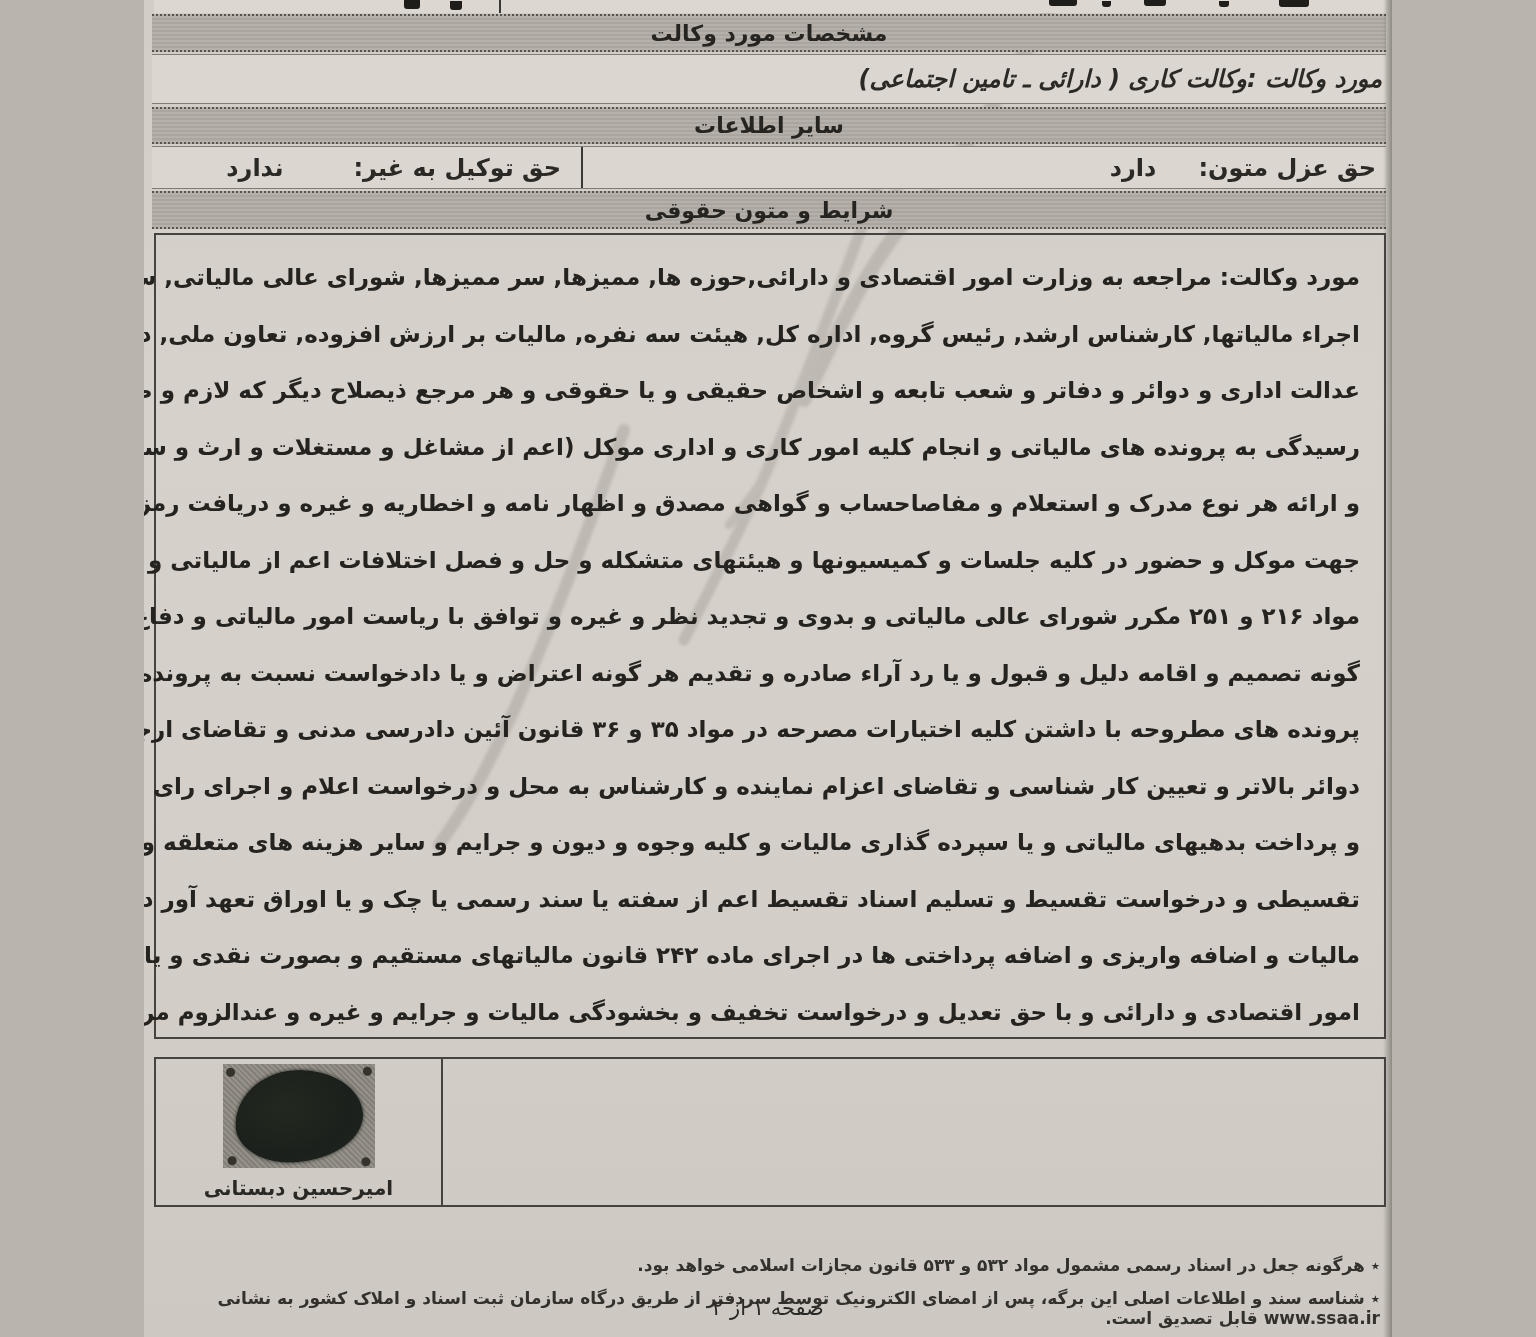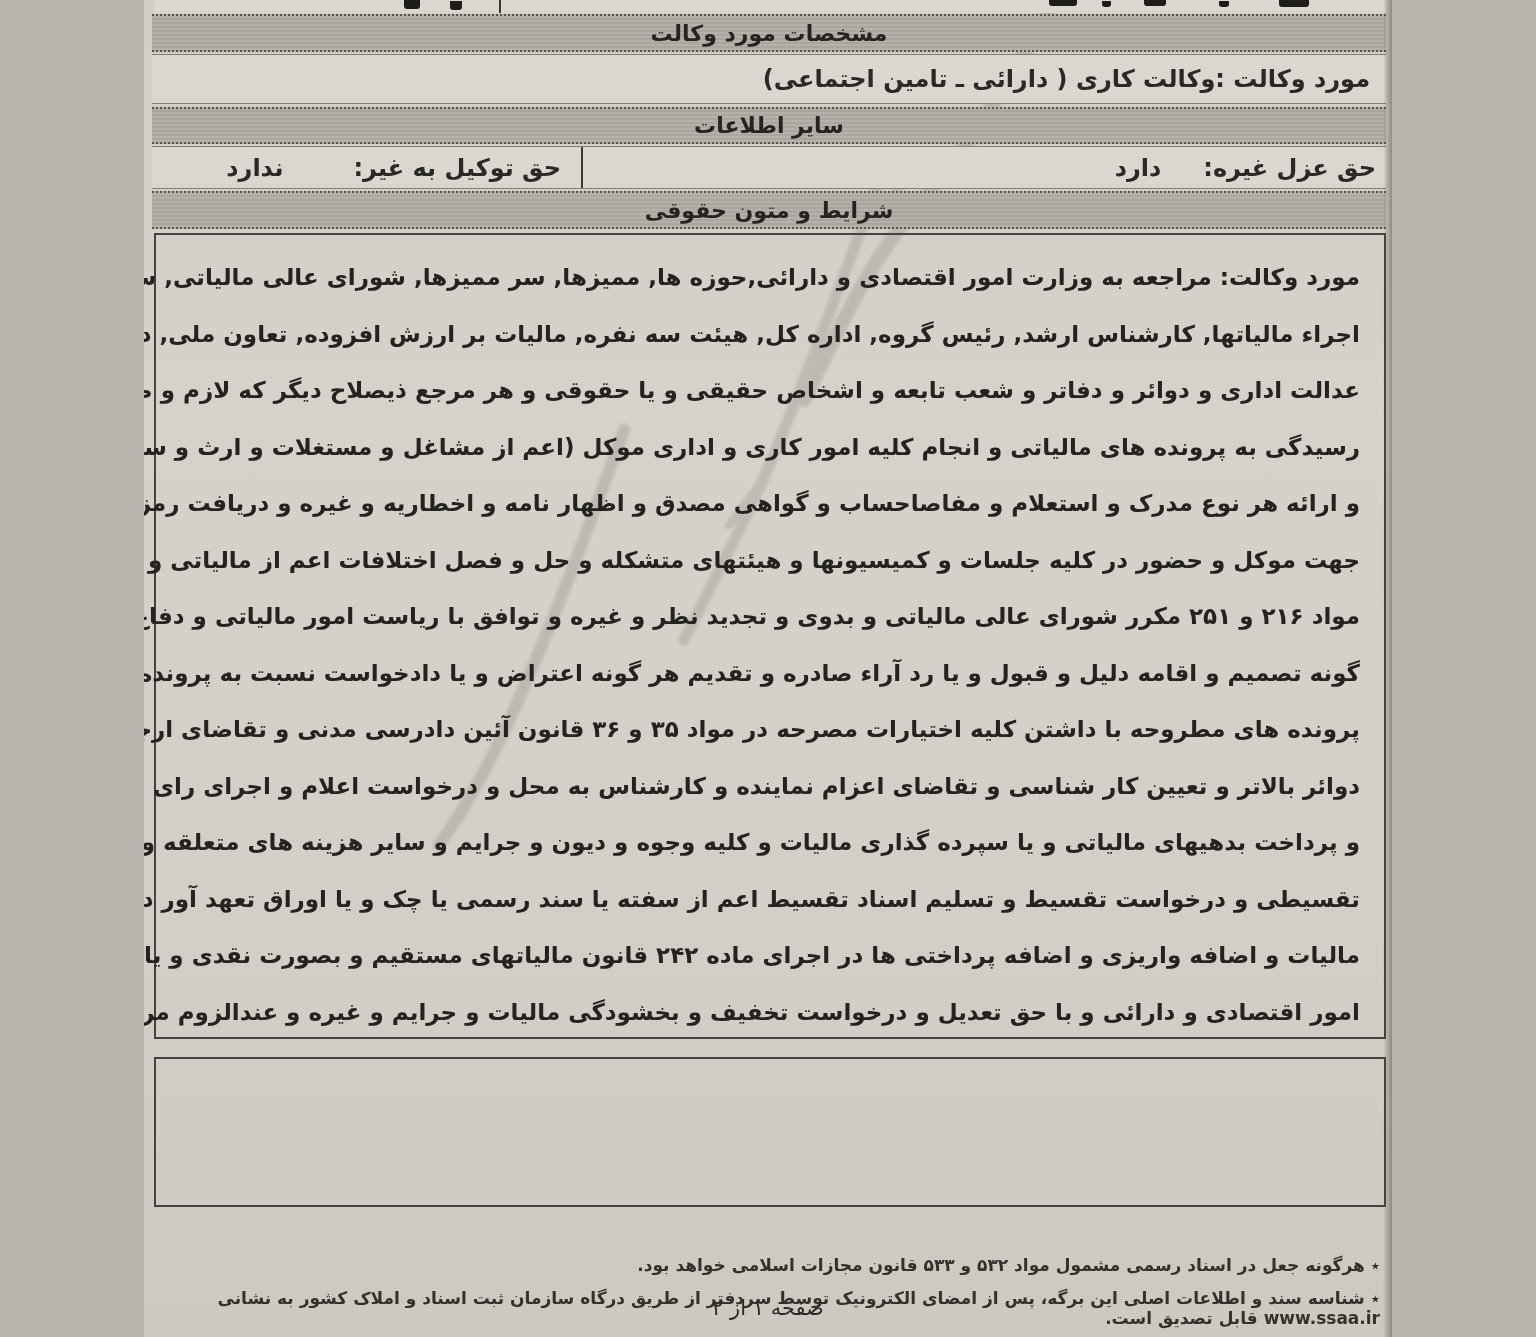--- a/index.html
+++ b/index.html
@@ -38,21 +38,21 @@
     letter-spacing:.5px;
   }
   
   .row{
     position:absolute; left:8px; right:6px;
     background:#dbd7d0;
     border-top:1px solid #817d76; border-bottom:1px solid #817d76;
     display:flex; align-items:center;
     font-weight:bold; font-size:24px;
   }
-  .row-subject{ padding-right:16px; }
+  .row-subject{ padding-right:4px;font-style:italic; }
   .cell{ height:100%; display:flex; align-items:center; }
   .cell-right{ flex:0 0 803px; padding-right:10px; gap:14px; }
   .cell-left{ flex:1; border-left:none; border-right:2px solid #3a3835; padding-right:20px; gap:42px; }
   .cell .lbl{ font-weight:bold;margin-left:28px; }
   .cell .val{ font-weight:bold; }
   
   .legal-box{
     position:absolute; top:233px; left:10px; right:6px; height:806px;
     border:2px solid #454340;
     background:transparent;
@@ -138,21 +138,21 @@
   <div class="row row-subject" style="top:54px; height:50px;">
     <span>مورد وکالت :وکالت کاری ( دارائی ـ تامین اجتماعی)</span>
   </div>
 
   <div class="band" style="top:107px; height:37px;">
     <span>سایر اطلاعات</span>
   </div>
 
   <div class="row" style="top:146px; height:43px; padding:0;">
     <div class="cell cell-right">
-      <span class="lbl">حق عزل غیره:</span>
+      <span class="lbl">حق عزل متون:</span>
       <span class="val">دارد</span>
     </div>
     <div class="cell cell-left">
       <span class="lbl">حق توکیل به غیر:</span>
       <span class="val">ندارد</span>
     </div>
   </div>
 
   <div class="band" style="top:191px; height:38px;align-items:center;">
     <span>شرایط و متون حقوقی</span>
@@ -169,20 +169,26 @@
       <div class="legal-line">گونه تصمیم و اقامه دلیل و قبول و یا رد آراء صادره و تقدیم هر گونه اعتراض و یا دادخواست نسبت به پرونده های مالیاتی موکل و تعقیب</div>
       <div class="legal-line">پرونده های مطروحه با داشتن کلیه اختیارات مصرحه در مواد ۳۵ و ۳۶ قانون آئین دادرسی مدنی و تقاضای ارجاع پرونده به کارشناسی و</div>
       <div class="legal-line">دوائر بالاتر و تعیین کار شناسی و تقاضای اعزام نماینده و کارشناس به محل و درخواست اعلام و اجرای رای شورا و یا رای دیوان عدالت اداری</div>
       <div class="legal-line">و پرداخت بدهیهای مالیاتی و یا سپرده گذاری مالیات و کلیه وجوه و دیون و جرایم و سایر هزینه های متعلقه و معوقه بصورت نقدی و یا</div>
       <div class="legal-line">تقسیطی و درخواست تقسیط و تسلیم اسناد تقسیط اعم از سفته یا سند رسمی یا چک و یا اوراق تعهد آور دیگر و نیز تقاضا و ا خذ و استرداد</div>
       <div class="legal-line">مالیات و اضافه واریزی و اضافه پرداختی ها در اجرای ماده ۲۴۲ قانون مالیاتهای مستقیم و بصورت نقدی و یا تقسیطی و بصورت چک از اداره</div>
       <div class="legal-line last-line">امور اقتصادی و دارائی و با حق تعدیل و درخواست تخفیف و بخشودگی مالیات و جرایم و غیره و عندالزوم مراجعه به سازمان</div>
     </div>
 
   <div class="sig-box">
+    <div class="fp-cell">
+      <div class="fp-pad">
+        <div class="fp-blob"></div>
+      </div>
+      <div class="fp-name">امیرحسین دبستانی</div>
+    </div>
     <div class="sig-empty"></div>
   </div>
 
   <div class="footnote" style="top:1256px;margin-top:32px;">٭ شناسه سند و اطلاعات اصلی این برگه، پس از امضای الکترونیک توسط سردفتر از طریق درگاه سازمان ثبت اسناد و املاک کشور به نشانی www.ssaa.ir قابل تصدیق است.</div>
   <div class="footnote" style="top:1255px;text-align:center;">٭ هرگونه جعل در اسناد رسمی مشمول مواد ۵۳۲ و ۵۳۳ قانون مجازات اسلامی خواهد بود.</div>
 
   <div class="page-number" style="top:1296px;">صفحه ۱ از ۲</div>
 
 </div>
 

